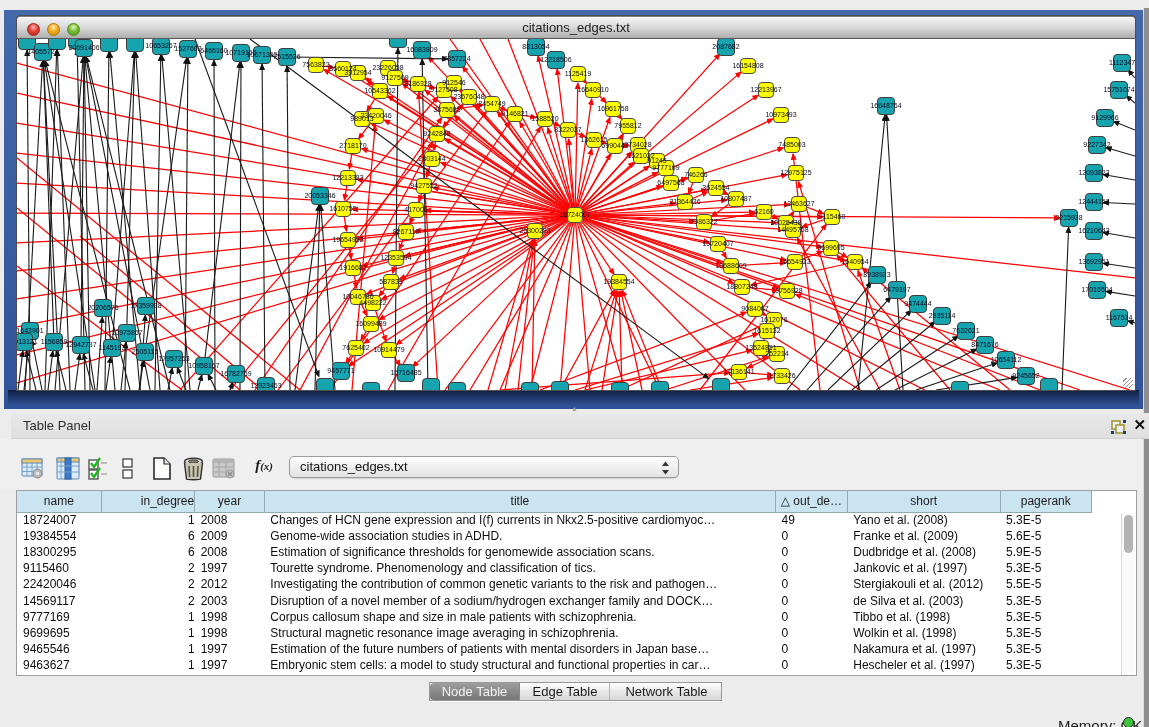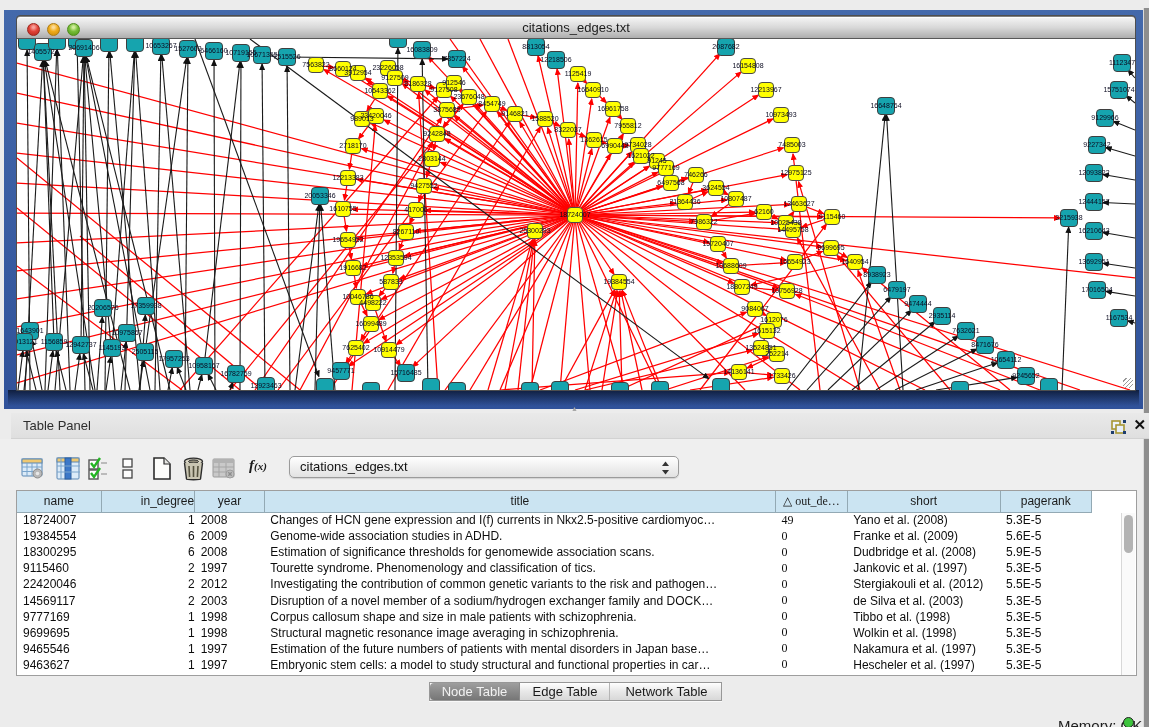--- a/index.html
+++ b/index.html
@@ -53,21 +53,21 @@
   box-shadow:0 1px 1px rgba(0,0,0,0.12); }
 #dd svg { position:absolute; right:8px; top:3px; }
 
 #tbl { position:absolute; left:16px; top:81px; width:1121px; height:186px;
   background:#ffffff; border:1px solid #9e9e9e; overflow:hidden; }
 table { border-collapse:collapse; table-layout:fixed; width:1075px; font-size:12px; color:#0d0d0d;padding-left:14px; }
 th { background:#cbe4f2; border-right:1px solid #93a9b4; border-bottom:1px solid #93a9b4;
   font-weight:normal; font-size:12px; color:#1a1a1a; height:21px; padding:0; }
 td { height:16.1px; padding:0 0 0 6px; overflow:hidden; white-space:nowrap; }
 .c0 { width:81px; } .c1 { width:90px;text-align:right; } .c2 { width:67px; } .c3 { width:492px; }
-.c4 { width:69px;font-family:Liberation Serif, serif; } .c5 { width:147px; } .c6 { width:88px; }
+.c4 { width:69px; } .c5 { width:147px; } .c6 { width:88px; }
 #vscroll { position:absolute; right:1px; top:22px; width:14px; height:163px;
   background:#fafafa; border-left:1px solid #d8d8d8; }
 #vthumb { position:absolute; left:2px; top:2px; width:9px; height:38px; border-radius:5px;
   background:#b3b3b3; }
 
 #tabs { position:absolute; left:429px; top:273px; width:293px; height:19px;
   border:1px solid #979797; border-radius:0; background:linear-gradient(#ffffff,#e8e8e8 50%,#d8d8d8);
   box-shadow:0 1px 0 rgba(255,255,255,0.7); font-size:13px; }
 #tabs div { position:absolute; top:0; height:17px; line-height:17px; text-align:center; color:#1a1a1a; }
 #seg1 { left:0; width:90px; background:linear-gradient(#9e9e9e,#767676); color:#f2f2f2 !important;
@@ -709,21 +709,21 @@
         <path d="M2.5 6 L4.5 22 C4.5 23 18.5 23 18.5 22 L20.5 6" fill="#c9c5b2" stroke="#2b2b2b" stroke-width="1.4"></path>
         <path d="M7 9 L7.6 20 M11.5 9 V20 M16 9 L15.4 20" stroke="#55523f" stroke-width="1.6"></path>
       </svg>
       <svg class="ic" style="left:212px" width="24" height="23" viewBox="0 0 24 23">
         <rect x="1" y="2" width="21" height="18" rx="1" fill="#c9c9c9" stroke="#9b9b9b"></rect>
         <rect x="1" y="2" width="21" height="4" fill="#b2b2b2"></rect>
         <path d="M7 6 V20 M14 6 V20 M1 10 H22 M1 15 H22" stroke="#a5a5a5" fill="none"></path>
         <circle cx="18" cy="17" r="4" fill="#bdbdbd" stroke="#9e9e9e"></circle>
         <path d="M16.3 15.3 L19.7 18.7 M19.7 15.3 L16.3 18.7" stroke="#8d8d8d" stroke-width="1.3"></path>
       </svg>
-      <div class="ic" style="left:249px; top:17px; width:24px; font-size:15px; color:#1a1a1a;">
+      <div class="ic" style="left:249px; top:17px; width:24px; font-size:15px; color:#1a1a1a;text-align:right;">
         <i style="font-family:'Liberation Serif',serif; font-weight:bold;">f</i><i style="font-family:'Liberation Serif',serif; font-size:11px; font-weight:bold;">(x)</i>
       </div>
       <div id="dd">citations_edges.txt
         <svg width="9" height="16" viewBox="0 0 9 16">
           <path d="M1 6 L4.5 1.5 L8 6 Z" fill="#333"></path>
           <path d="M1 10 L4.5 14.5 L8 10 Z" fill="#333"></path>
         </svg>
       </div>
     </div>
     <div id="tbl">

